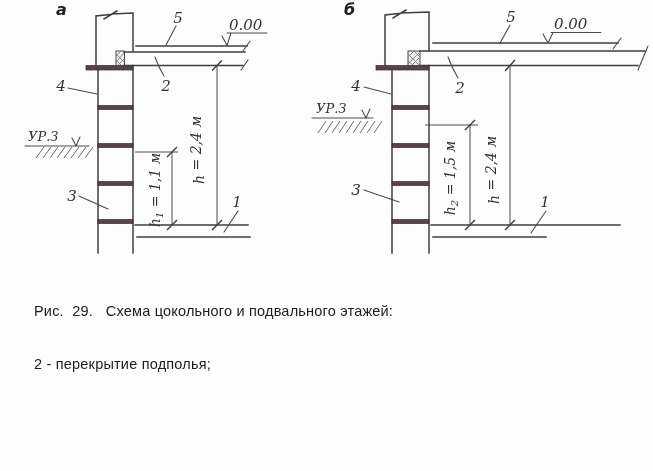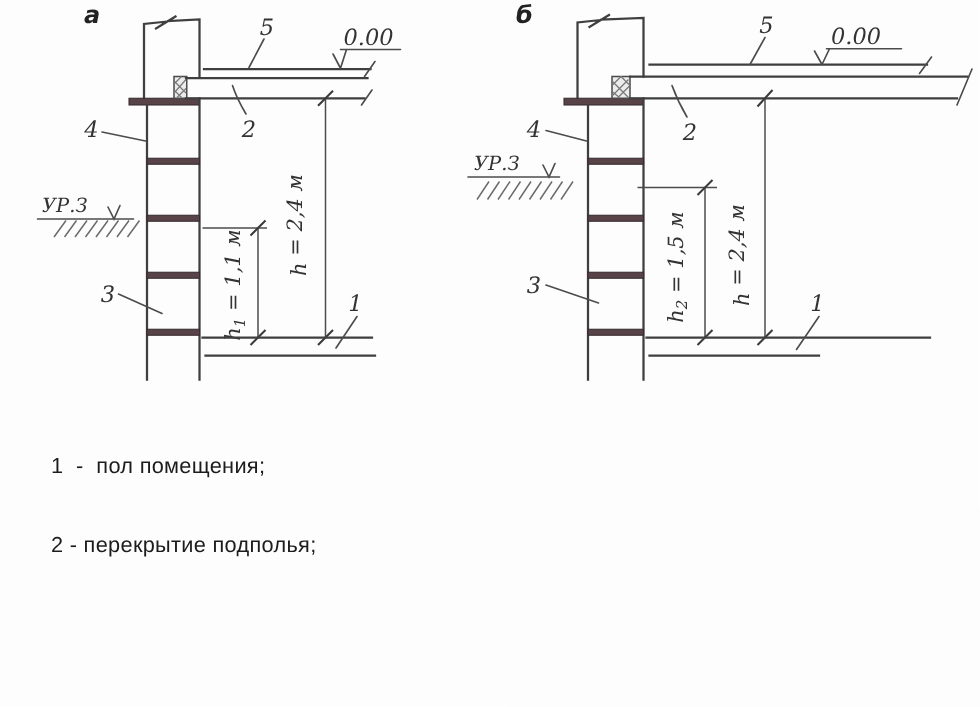--- a/index.html
+++ b/index.html
@@ -131,21 +131,21 @@
       <text class="lbl" text-anchor="middle" x="356" y="91">4</text>
       <path class="thin" d="M364,87 L391,94"></path>
       <text class="lbl" text-anchor="middle" x="356" y="195">3</text>
       <path class="thin" d="M364,190 L399,202"></path>
       <text class="lbl" text-anchor="middle" x="545" y="207">1</text>
       <path class="thin" d="M546,211 L531,233"></path>
     </g>
   </svg>
 
   <div class="caption">
-    <div>1  -  пол помещения;</div>
+    <div>Рис.  29.   Схема цокольного и подвального этажей:</div>
     <div>2 - перекрытие подполья;</div>
     
     
     
     
     
     
     
   </div>
 

